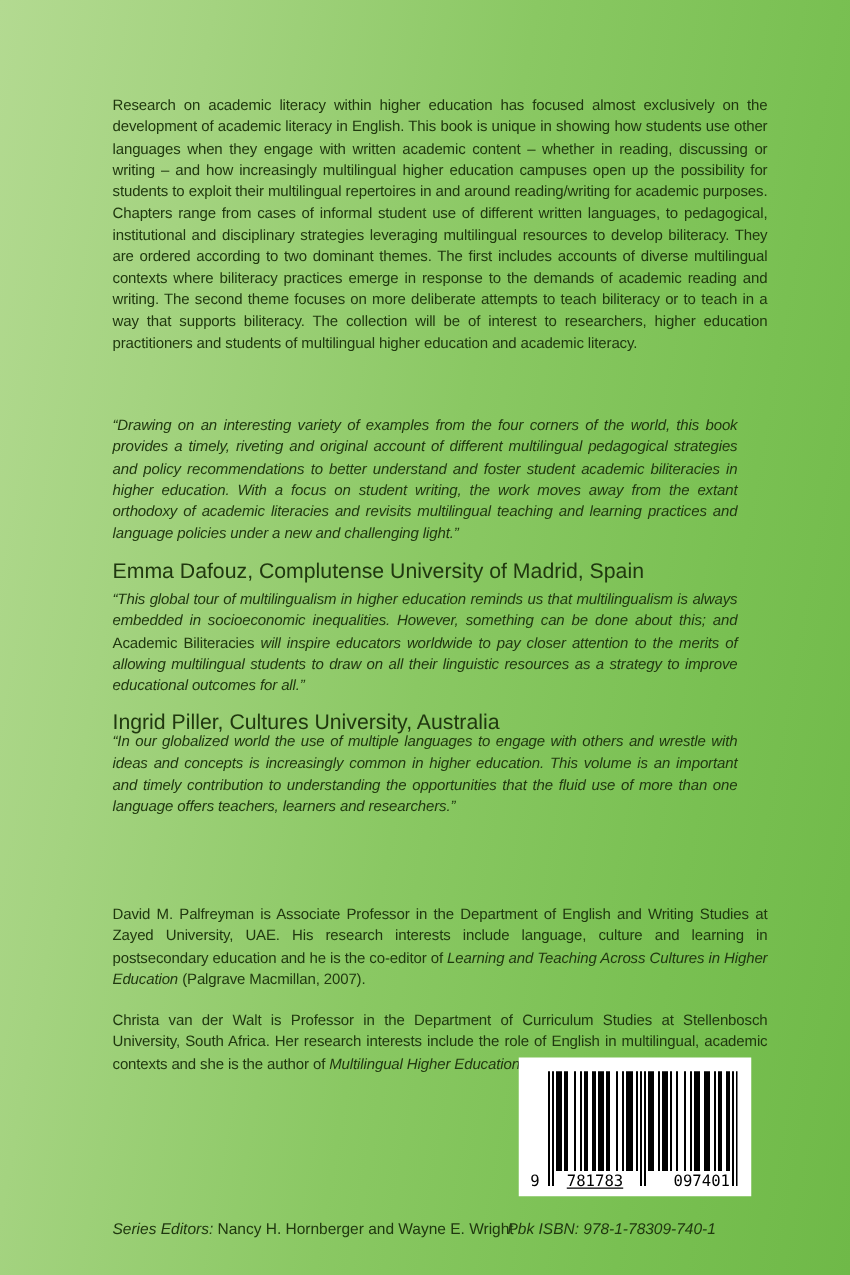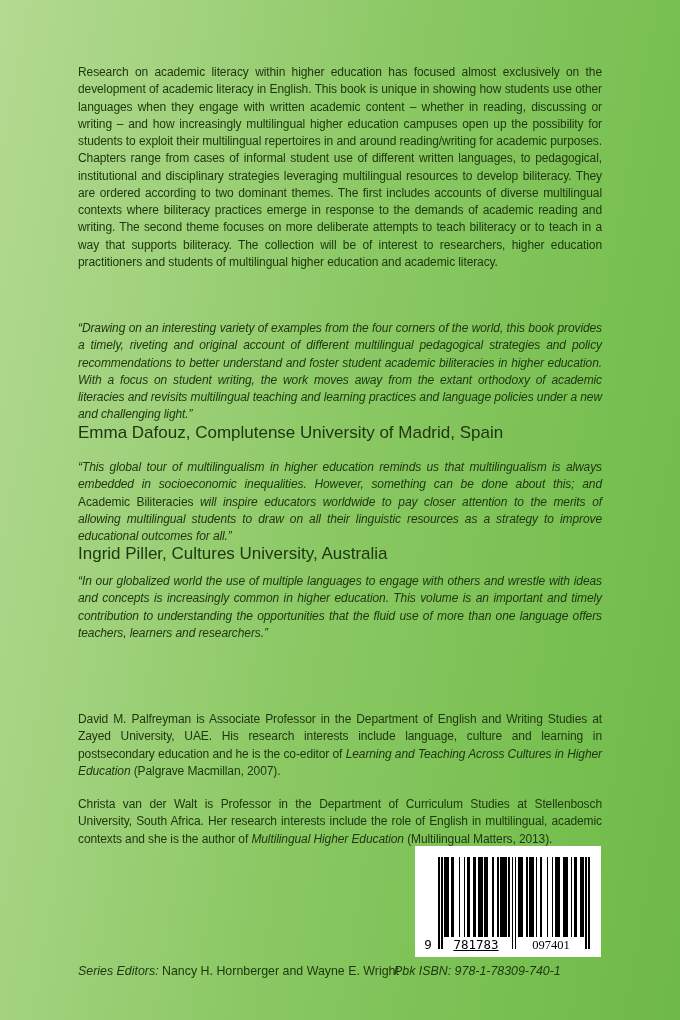--- a/index.html
+++ b/index.html
@@ -7,21 +7,21 @@
   .cover {
     position: relative;
     width: 680px;
     height: 1020px;
     overflow: hidden;
     background: linear-gradient(100deg, #b3da91 0%, #a4d380 20%, #8ac863 50%, #79c052 78%, #6fb948 100%);
     font-family: "Liberation Sans", "DejaVu Sans", sans-serif;
     color: #20380f;
   }
   .block { position: absolute; left: 78px; width: 524px; }
-  p { margin: 0; }
+  p { margin: 12px; }
   .text { font-size: 12px; line-height: 17.25px; text-align: justify; letter-spacing: -0.1px; }
   .attribution { font-size: 17px; line-height: 17.25px; text-align: left; }
   .seg-regular { font-style: normal; font-weight: 400; }
   .seg-italic { font-style: italic; }
   .seg-bold { font-weight: 400; }
   .seg-bold-italic { font-weight: 700; font-style: italic; }
   #blurb { top: 64px; }
   #endorsement-1 { top: 320px; }
   #endorsement-2 { top: 459px; }
   #endorsement-3 { top: 573px; }
@@ -35,21 +35,21 @@
     width: 186px; height: 111px; background: #ffffff;
   }
   .barcode-box svg { position: absolute; left: 23px; top: 11px; }
   .bd {
     position: absolute; top: 92px;
     font-family: "DejaVu Sans Mono", "Liberation Mono", monospace;
     font-size: 12.5px; line-height: 14px; color: #000000;
   }
   .bd-first { left: 4px;  width: 18px; text-align: center; }
   .bd-left  { left: 28px; width: 66px; text-align: center; text-decoration: underline; }
-  .bd-right { left: 103px; width: 66px; text-align: center; font-family: Liberation Serif, serif; }
+  .bd-right { left: 103px; width: 66px; text-align: right; }
   #isbn-label { position: absolute; left: 394px; top: 963px; width: 230px; font-size: 12.4px; line-height: 16px; font-style: italic; }
 </style>
 </head>
 <body>
 
 <div class="cover">
 
   <p id="blurb" class="block text"><span class="seg-regular">Research on academic literacy within higher education has focused almost exclusively on the development of academic literacy in English. This book is unique in showing how students use other languages when they engage with written academic content – whether in reading, discussing or writing – and how increasingly multilingual higher education campuses open up the possibility for students to exploit their multilingual repertoires in and around reading/writing for academic purposes. Chapters range from cases of informal student use of different written languages, to pedagogical, institutional and disciplinary strategies leveraging multilingual resources to develop biliteracy. They are ordered according to two dominant themes. The first includes accounts of diverse multilingual contexts where biliteracy practices emerge in response to the demands of academic reading and writing. The second theme focuses on more deliberate attempts to teach biliteracy or to teach in a way that supports biliteracy. The collection will be of interest to researchers, higher education practitioners and students of multilingual higher education and academic literacy.</span></p>
 
   <div id="endorsement-1" class="block">

